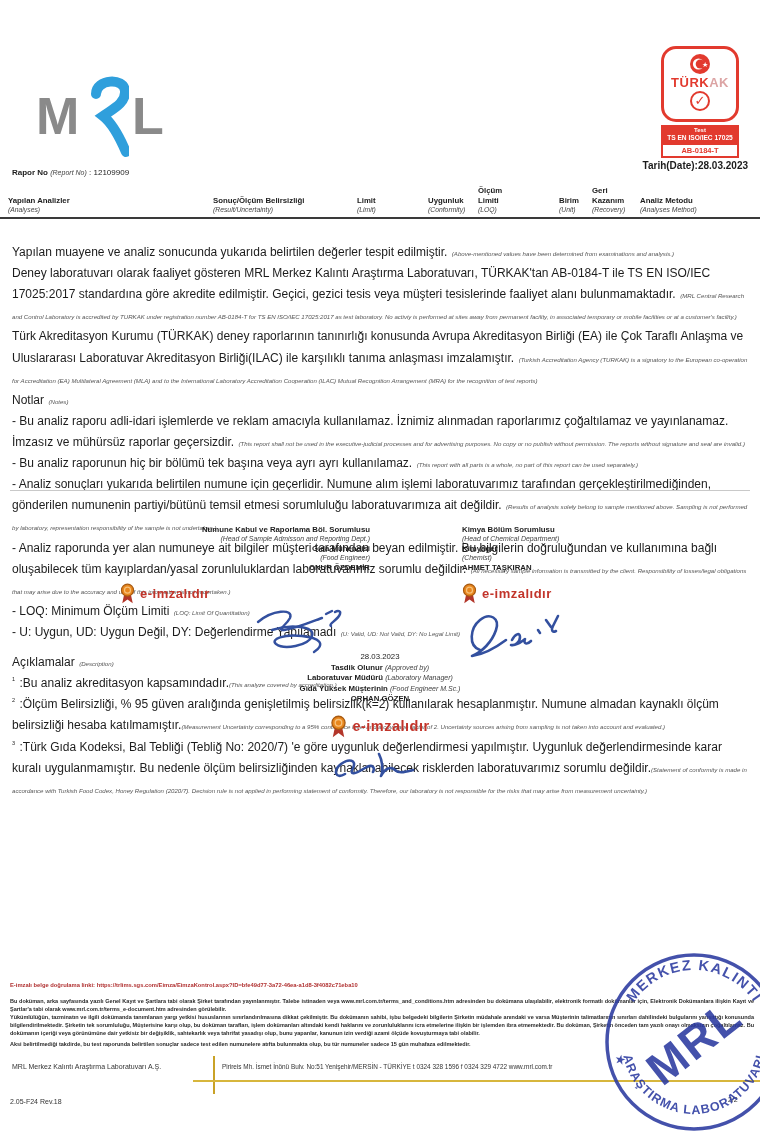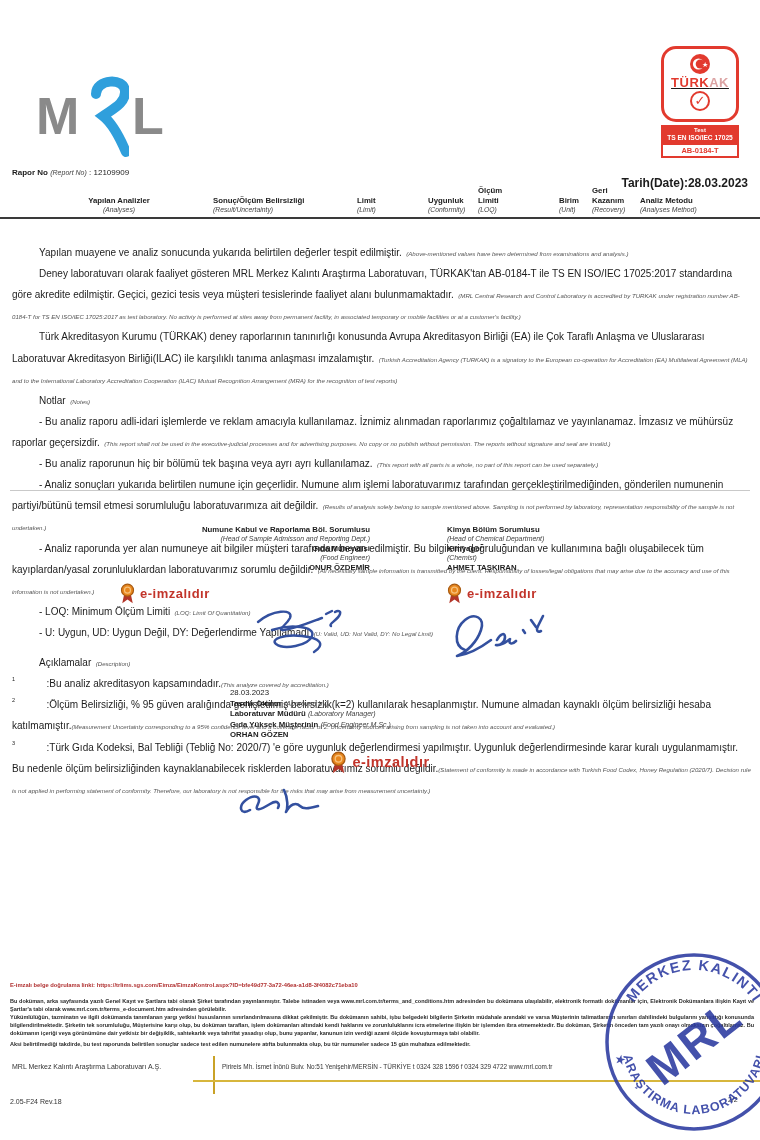--- a/index.html
+++ b/index.html
@@ -6,59 +6,59 @@
   html,body { background:#e9e9e9; }
   body { font-family:"Liberation Sans","DejaVu Sans",sans-serif; }
   .page { position:relative; width:760px; height:1140px; background:#ffffff; margin:0 auto; overflow:hidden; color:#1c1c1c; }
 
   
   .mrl-m, .mrl-l { position:absolute; font-weight:bold; font-size:52px; color:#8a8a8a; letter-spacing:-1px; }
   .mrl-blue { position:absolute; }
   .ilac-wrap { position:absolute; left:558px; top:44px; width:102px; height:116px; }
   .turkak { position:absolute; left:661px; top:46px; width:78px; }
   .tk-badge { height:76px; border:3px solid #e23a2e; border-radius:15px; background:#fff; text-align:center; padding-top:3px; }
-  .tk-name { font-size:13px; font-weight:bold; letter-spacing:0.5px; line-height:1; margin-top:1px;text-decoration:underline; }
+  .tk-name { font-size:13px; font-weight:bold; letter-spacing:0.5px; line-height:1; margin-top:1px; }
   .tk-name .t1 { color:#e23a2e; } .tk-name .t2 { color:#dca4a4; }
   .tk-check { width:20px; height:20px; border:2px solid #e23a2e; border-radius:50%; margin:2px auto 0; color:#e23a2e; font-weight:bold; font-size:13px; line-height:16px; }
   .tk-test { background:#e23a2e; color:#fff; text-align:center; margin-top:3px; padding:2px 0 2px; line-height:1.15; }
   .tk-test .l1 { font-size:6px; font-weight:bold; }
   .tk-test .l2 { font-size:6.6px; font-weight:bold; }
   .tk-code { border:2px solid #e23a2e; background:#fff; color:#e23a2e; font-weight:bold; font-size:7.5px; text-align:center; padding:1px 12px; }
 
   
   .meta { position:absolute; left:12px; top:168px; width:736px; font-size:8px; }
   .b { font-weight:bold; }
   .it { font-style:italic; color:#444; font-size:7px; }
-  .tarih { position:absolute; right:12px; top:176px; font-size:12px; font-weight:bold; }
+  .tarih { position:absolute; right:12px; top:160px; font-size:10px; font-weight:bold; }
 
   
   .thead { position:absolute; left:0; top:182px; width:760px; height:34px; }
   .tcol { position:absolute; bottom:2px; }
   .tcol .tr { display:block; font-weight:bold; font-size:7.8px; line-height:1.25; }
   .tcol .en { display:block; font-style:italic; font-size:6.8px; color:#444; line-height:1.25; }
   .thead-rule { position:absolute; left:0; top:217px; width:760px; height:2px; background:#3a3a3a; }
 
   
   .bodytext { position:absolute; left:12px; top:240px; width:740px; }
   .bodytext p { margin:0; line-height:1.32; }
-  .tr7 { font-size:10px; color:#1c1c1c;margin-left:27px; }
+  .tr7 { font-size:12px; color:#1c1c1c; }
   .en6 { font-size:6.1px; font-style:italic; color:#555; }
   .gap { height:9px; }
   sup { font-size:5.5px; }
   .divider { position:absolute; left:10px; top:490px; width:740px; height:1px; background:#c9c9c9; }
 
   
   .sig { position:absolute; width:250px; }
   .sig .t { font-weight:bold; font-size:7.8px; line-height:1.3; }
   .sig .e { font-style:italic; font-size:6.9px; color:#444; line-height:1.3; }
   .esign { display:flex; align-items:center; gap:5px; margin-top:10px; }
   .esign-label { color:#c2342a; font-weight:bold; font-size:13px; letter-spacing:0.5px; }
   .signature { margin-top:2px; }
 
-  .approval { position:absolute; left:230px; top:688px; width:300px; }
+  .approval { position:absolute; left:230px; top:652px; width:300px; text-align:center; }
   .approval .row { font-size:7.8px; line-height:1.35; }
   .approval .esign { justify-content:center; }
 
   
   .rednote { position:absolute; left:10px; top:982px; width:744px; }
   .rednote .l1 { color:#c11b1b; font-weight:bold; font-size:7.2px; line-height:1.2; }
   .rednote .l2 { color:#b03030; font-weight:bold; font-size:5.8px; line-height:1.35; }
   .legal { position:absolute; left:10px; top:998px; width:744px; font-size:5.5px; font-weight:bold; color:#2a2a2a; text-align:justify; line-height:1.45; }
   .legal p { margin:0; }
   .legal .last { margin-top:3px; }
@@ -103,21 +103,21 @@
   </div>
 
   <div class="meta">
     <span class="b">Rapor No</span>
     <span class="it">(Report No)</span>
     <span>: 12109909</span>
   </div>
   <div class="tarih">Tarih(Date):28.03.2023</div>
 
   <div class="thead">
-    <div class="tcol" style="left:24px; width:190px;text-align:center;">
+    <div class="tcol" style="left:8px; width:190px;">
         <span class="tr">Yapılan Analizler</span>
         <span class="en">(Analyses)</span>
       </div>
     <div class="tcol" style="left:213px; width:135px;">
         <span class="tr">Sonuç/Ölçüm Belirsizliği</span>
         <span class="en">(Result/Uncertainty)</span>
       </div>
     <div class="tcol" style="left:357px; width:60px;">
         <span class="tr">Limit</span>
         <span class="en">(Limit)</span>
@@ -180,21 +180,21 @@
       <span class="esign-label">e-imzalıdır</span>
     </div>
     <svg class="signature" width="120" height="52" viewBox="0 0 120 52">
       <g stroke="#33509f" stroke-width="2.4" fill="none" stroke-linecap="round" stroke-linejoin="round">
         <path d="M8,16 C22,4 44,2 40,12 C36,20 26,24 34,24 C48,22 66,14 72,12 M76,8 l6,-3 M85,6 c3,-2 6,-1 5,2 c-2,6 -12,10 -9,12"></path>
         <path d="M22,24 C40,18 66,20 62,30 C58,40 34,44 26,38 C20,33 34,28 52,30 C70,32 76,38 64,46"></path>
       </g>
     </svg>
   </div>
 
-  <div class="sig" style="left:447px; top:525px;">
+  <div class="sig" style="left:462px; top:525px;">
     <div class="t">Kimya Bölüm Sorumlusu</div>
     <div class="e">(Head of Chemical Department)</div>
     <div class="t">Kimyager</div>
     <div class="e">(Chemist)</div>
     <div class="t">AHMET TAŞKIRAN</div>
     <div class="esign">
       <svg width="15" height="21" viewBox="0 0 20 28">
         <path d="M6,13 L3,27 L10,22 L17,27 L14,13 Z" fill="#b3362a"></path>
         <circle cx="10" cy="9.5" r="8" fill="#e8871e" stroke="#a85a10" stroke-width="1.6"></circle>
         <circle cx="10" cy="9.5" r="4" fill="none" stroke="#f7c27c" stroke-width="1.6"></circle>

